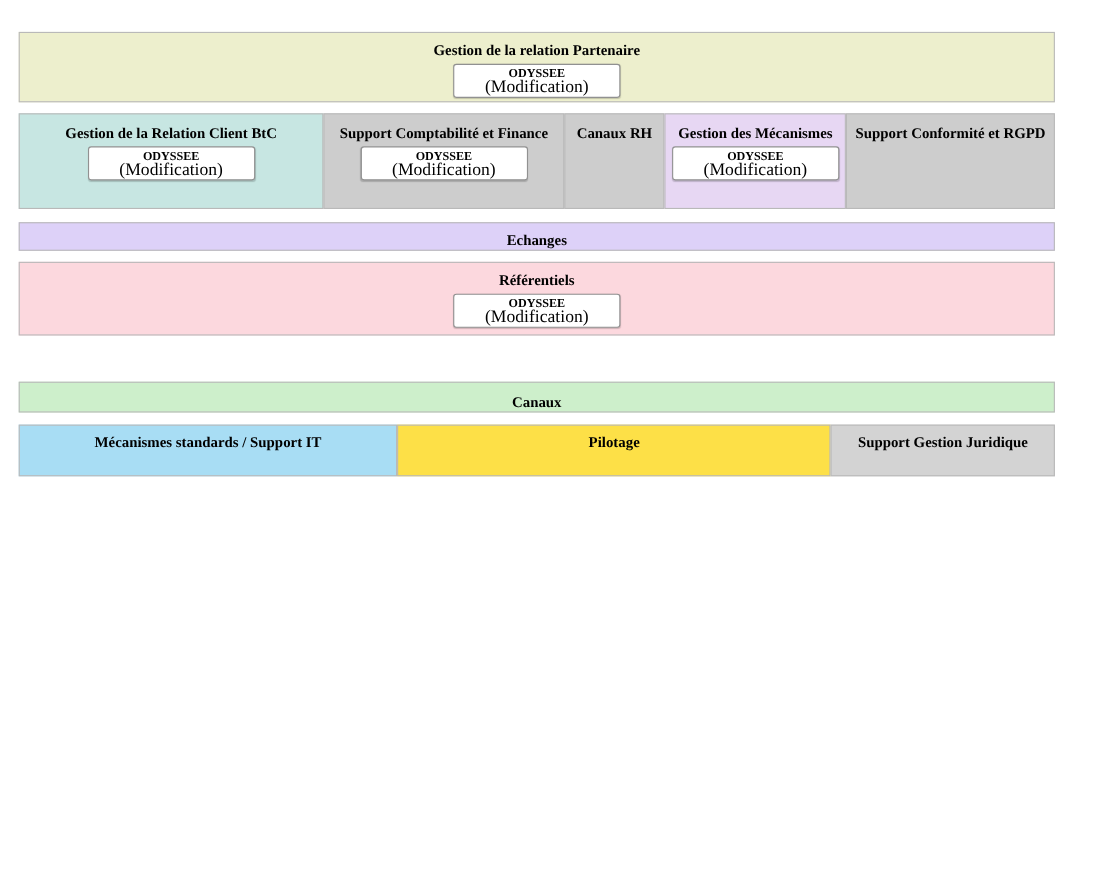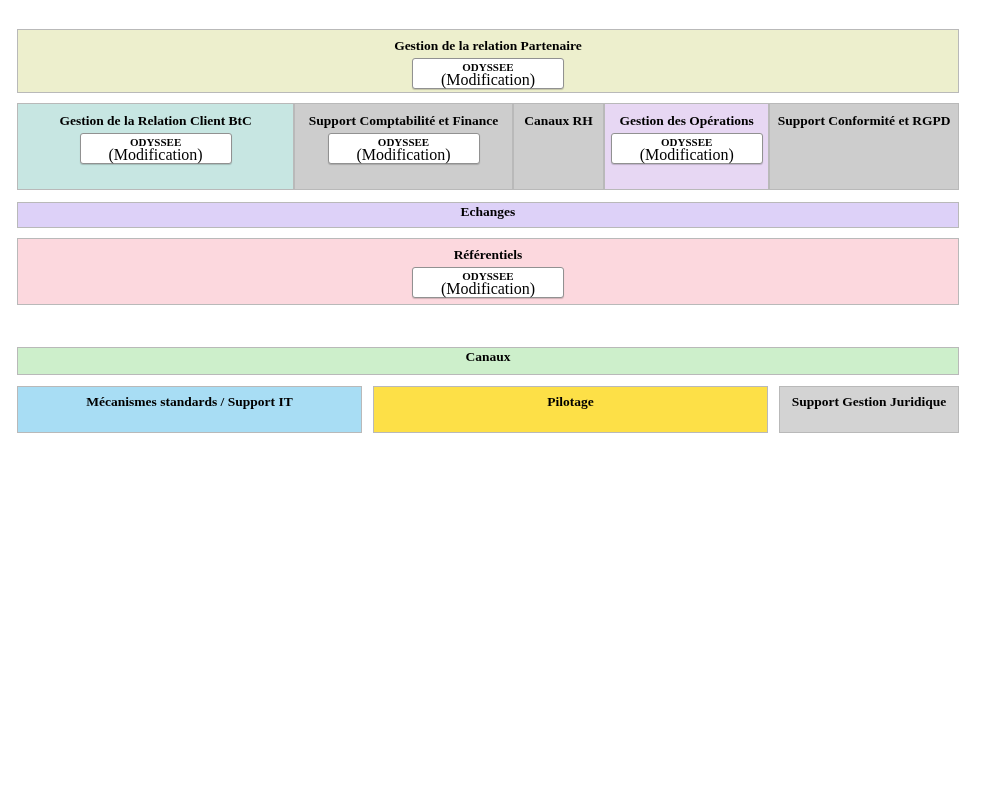--- a/index.html
+++ b/index.html
@@ -4,21 +4,21 @@
 <style>
   html,body{margin:0;padding:0;background:#ffffff;width:1000px;height:800px;overflow:hidden;}
   *{box-sizing:border-box;}
   body{font-family:"Liberation Serif","DejaVu Serif",serif;color:#000;}
   .canvas{position:absolute;left:17px;top:29px;width:942px;}
   .block{border:1px solid #b9b9b9;text-align:center;}
   .block-title{font-weight:bold;font-size:13.5px;line-height:17px;}
   .pt8{padding-top:8px;}
   .pt7{padding-top:7px;}
   .pt6{padding-top:6px;}
-  .band{display:flex;align-items:flex-start;justify-content:center;}
+  .band{display:flex;align-items:flex-end;justify-content:center;}
   .app-box{width:152px;margin:4px auto 0 auto;background:#ffffff;border:1px solid #919191;
            border-radius:3px;padding:2px 0 2px 0;box-shadow:0 1px 1px rgba(0,0,0,0.18);}
   .app-name{font-weight:bold;font-size:11px;line-height:13px;}
   .app-status{font-size:16px;line-height:12px;}
   .row{display:flex;justify-content:space-between;}
   
   .c-khaki{background:#edefcd;}
   .c-teal{background:#c7e6e2;}
   .c-gray{background:#cdcdcd;}
   .c-purple{background:#e7d7f3;}
@@ -36,21 +36,21 @@
   .b-compta{width:220px;}
   .b-rh{width:92px;}
   .b-operations{width:166px;}
   .b-conformite{width:191px;}
   .r-echanges{height:26px;margin-bottom:10px;}
   .r-referentiels{height:67px;margin-bottom:30px;}
   .r-canaux{height:28px;margin-bottom:11px;}
   .r-bottom .block{height:47px;}
   .b-mecanismes{width:345px;}
   .b-pilotage{width:395px;}
-  .b-juridique{width:180px;}
+  .b-juridique{width:204px;}
 </style>
 </head>
 <body>
 
 <div class="canvas">
 
   <div class="block c-khaki r-banner pt7">
     <div class="block-title">Gestion de la relation Partenaire</div>
     <div class="app-box">
       <div class="app-name">ODYSSEE</div>
@@ -70,21 +70,21 @@
       <div class="block-title">Support Comptabilité et Finance</div>
       <div class="app-box">
         <div class="app-name">ODYSSEE</div>
         <div class="app-status">(Modification)</div>
       </div>
     </div>
     <div class="block c-gray b-rh pt8">
       <div class="block-title">Canaux RH</div>
     </div>
     <div class="block c-purple b-operations pt8">
-      <div class="block-title">Gestion des Opérations</div>
+      <div class="block-title">Gestion des Mécanismes</div>
       <div class="app-box">
         <div class="app-name">ODYSSEE</div>
         <div class="app-status">(Modification)</div>
       </div>
     </div>
     <div class="block c-gray b-conformite pt8">
       <div class="block-title">Support Conformité et RGPD</div>
     </div>
   </div>
 

